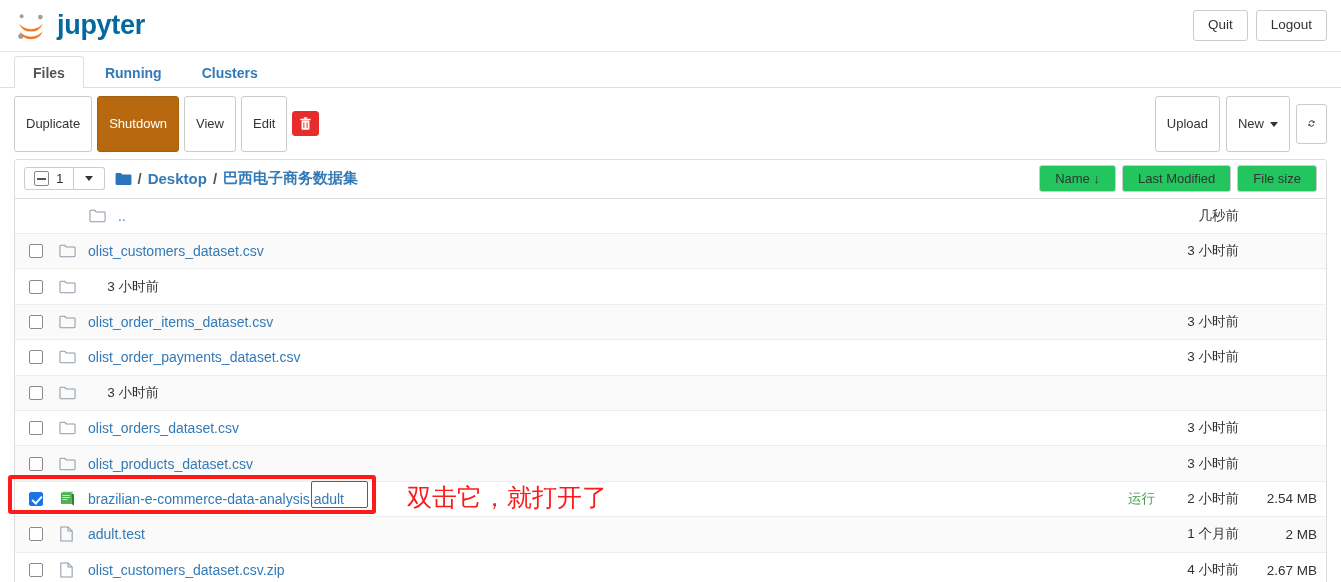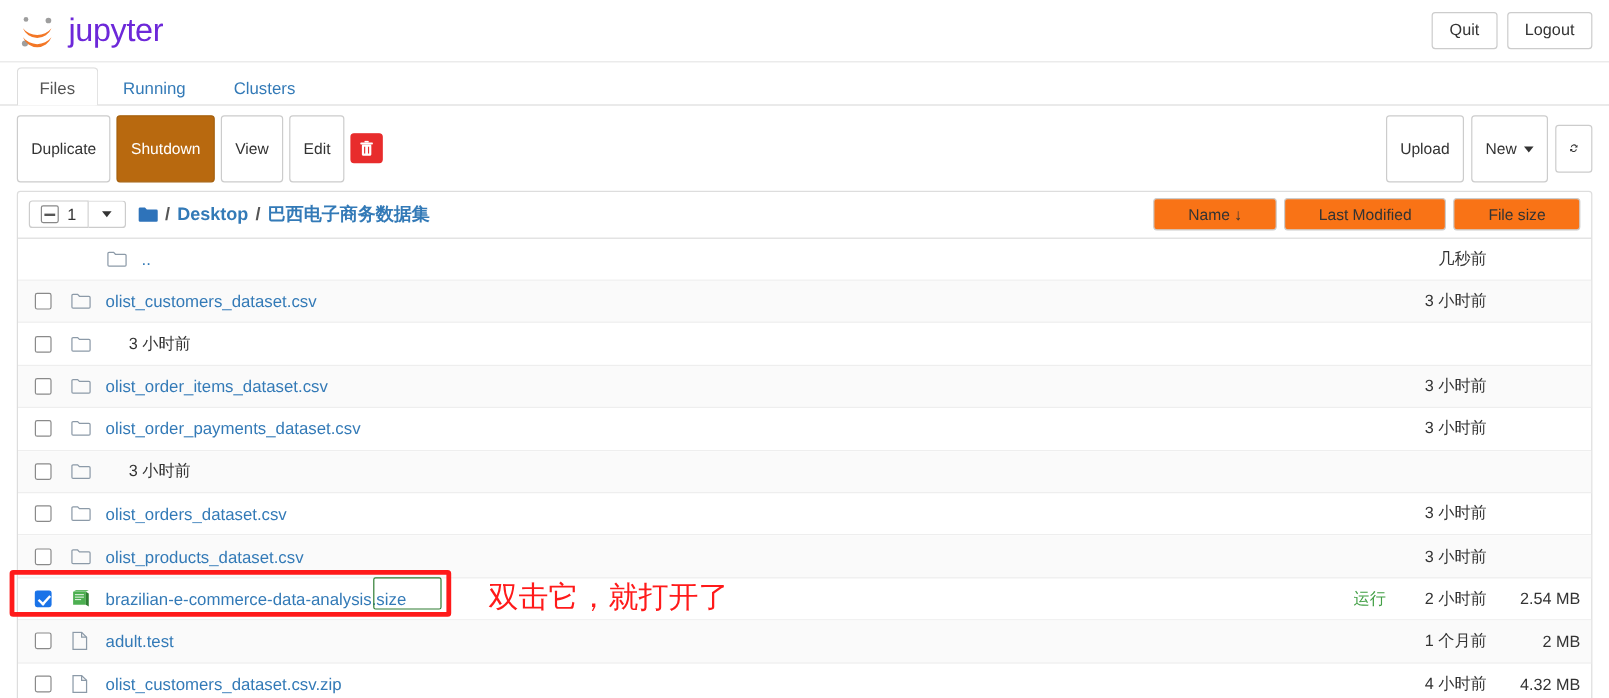--- a/index.html
+++ b/index.html
@@ -21,22 +21,22 @@
     padding: 0 14px;
   }
   .logo-wrap {
     display: flex;
     align-items: center;
     gap: 9px;
   }
   .logo-mark { width: 34px; height: 34px; display: block; }
   .logo-text {
     font-size: 27px;
-    color: #6d28d9;
-    font-weight: 400;
+    color: #0369a1;
+    font-weight: 700;
     letter-spacing: -0.3px;
   }
   .header-right {
     margin-left: auto;
     display: flex;
     gap: 8px;
   }
 
   
   .btn {
@@ -70,20 +70,21 @@
   .tab {
     font-size: 14px;
     color: #337ab7;
     padding: 8px 18px 7px 18px;
     border: 1px solid transparent;
     border-bottom: none;
     border-radius: 4px 4px 0 0;
     margin-bottom: -1px;
     cursor: pointer;
     white-space: nowrap;
+    font-weight: bold;
   }
   .tab.active {
     color: #555555;
     background: #ffffff;
     border-color: #dddddd;
     border-bottom-color: #ffffff;
     cursor: default;
   }
 
   
@@ -180,24 +181,24 @@
   .breadcrumb a {
     color: #337ab7;
     text-decoration: none;
     font-weight: bold;
     cursor: pointer;
   }
   .breadcrumb .sep { color: #555; font-weight: bold; }
   .sort-group { margin-left: auto; display: flex; gap: 6px; }
   .sort-btn {
     border: 1px solid #cccccc;
-    background: #f97316;
+    background: #22c55e;
     font-size: 13px;
     color: #333;
-    padding: 5px 28px;
+    padding: 5px 15px;
     border-radius: 3px;
     cursor: pointer;
     white-space: nowrap;
     font-family: "Liberation Sans", sans-serif;
   }
 
   
   .row {
     display: flex;
     align-items: center;
@@ -490,21 +491,21 @@
         <div class="icon-cell">
           <svg width="17" height="15" viewBox="0 0 18 16">
             <path d="M2 2.2h11.3v11.6H2z" fill="#4caf50"></path>
             <path d="M13.3 2.2l2.6 1.6v11.6l-2.6-1.6z" fill="#2e7d32"></path>
             <path d="M2 2.2l2.6-1.5h11.3L13.3 2.2z" fill="#66bb6a"></path>
             <rect x="3.6" y="4.4" width="8" height="0.9" fill="#e8f5e9"></rect>
             <rect x="3.6" y="6.6" width="8" height="0.9" fill="#e8f5e9"></rect>
             <rect x="3.6" y="8.8" width="5.5" height="0.9" fill="#e8f5e9"></rect>
           </svg>
         </div>
-        <div class="name-cell">brazilian-e-commerce-data-analysis.size</div>
+        <div class="name-cell">brazilian-e-commerce-data-analysis.adult</div>
         <div class="run-cell">运行</div>
         <div class="time-cell">2 小时前</div>
         <div class="size-cell">2.54 MB</div>
       </div>
       <div class="row striped">
         <div class="cb-cell">
           <span class="cb"></span>
         </div>
         <div class="icon-cell">
           <svg width="15" height="16" viewBox="0 0 14 17">
@@ -521,20 +522,20 @@
           <span class="cb"></span>
         </div>
         <div class="icon-cell">
           <svg width="15" height="16" viewBox="0 0 14 17">
             <path d="M1 1h7.6L13 5.3V16H1z" fill="none" stroke="#8c9aa8" stroke-width="1.1"></path>
             <path d="M8.6 1v4.3H13" fill="none" stroke="#8c9aa8" stroke-width="1.1"></path>
           </svg>
         </div>
         <div class="name-cell">olist_customers_dataset.csv.zip</div>
         <div class="time-cell">4 小时前</div>
-        <div class="size-cell">4.32 MB</div>
+        <div class="size-cell">2.67 MB</div>
       </div>
     </div>
 </div>
 
 <div class="annot-rect" style="left:8px; top:475px; width:368px; height:39px;"></div>
 <div class="annot-rect-green" style="left:311px; top:481px; width:57px; height:27px;"></div>
 <div class="annot-text" style="left:383px; top:481px;margin-left:24px;">双击它，就打开了</div>
 
 </body></html>

